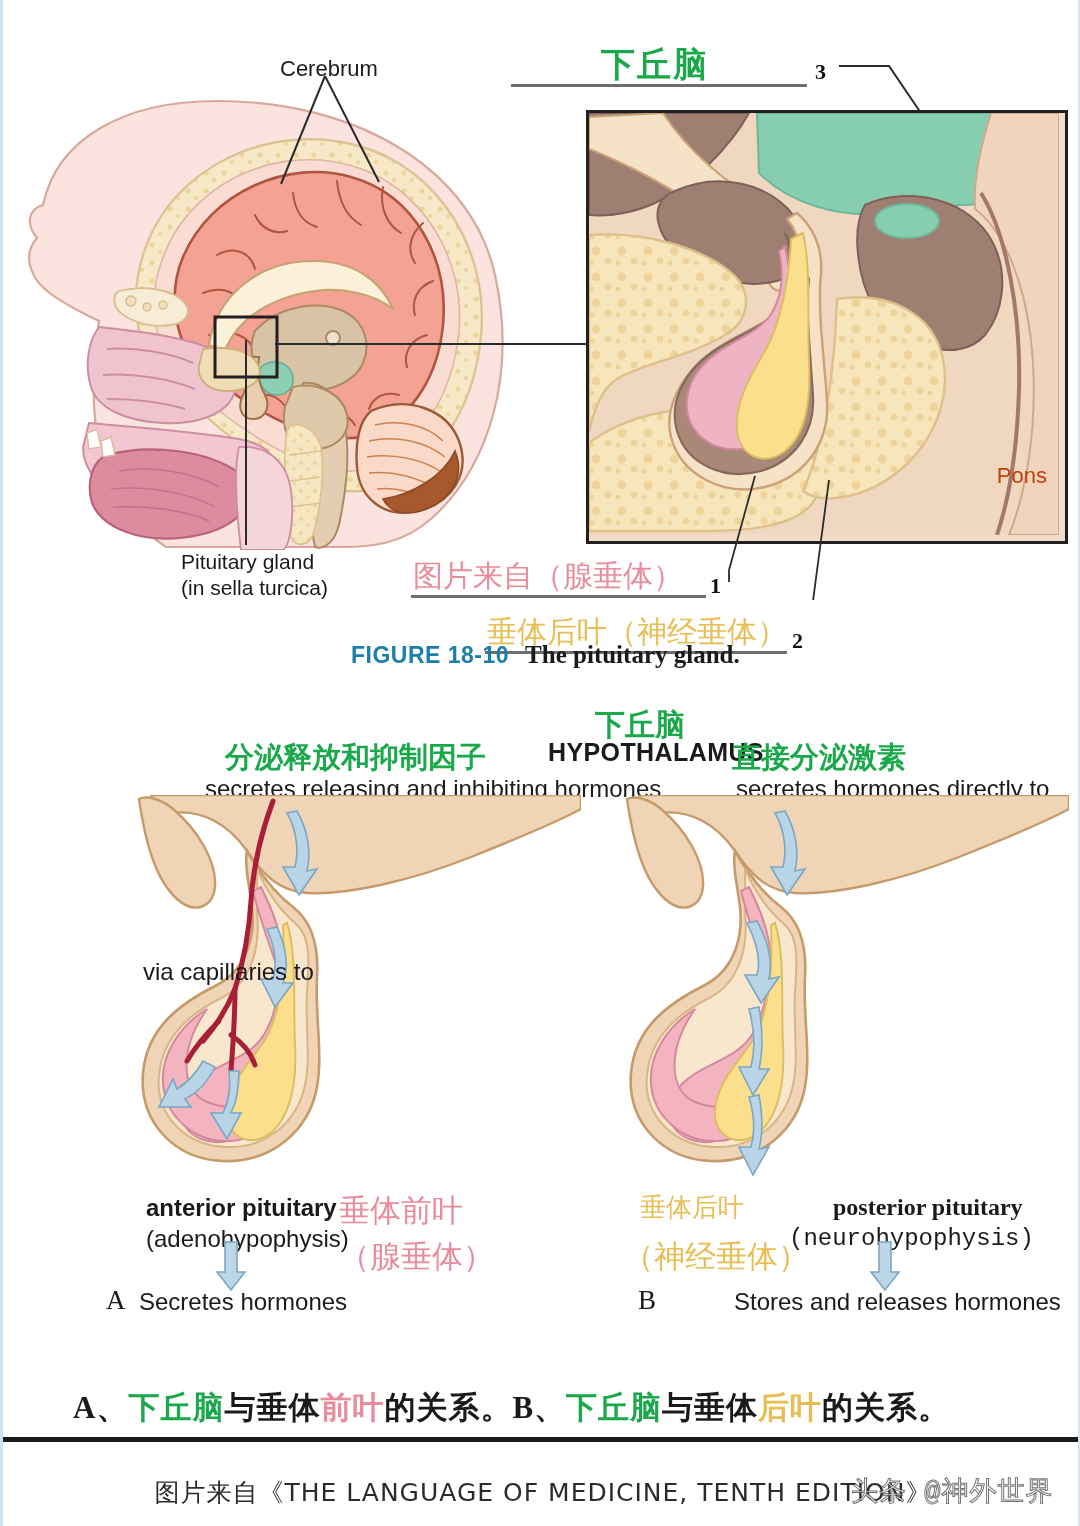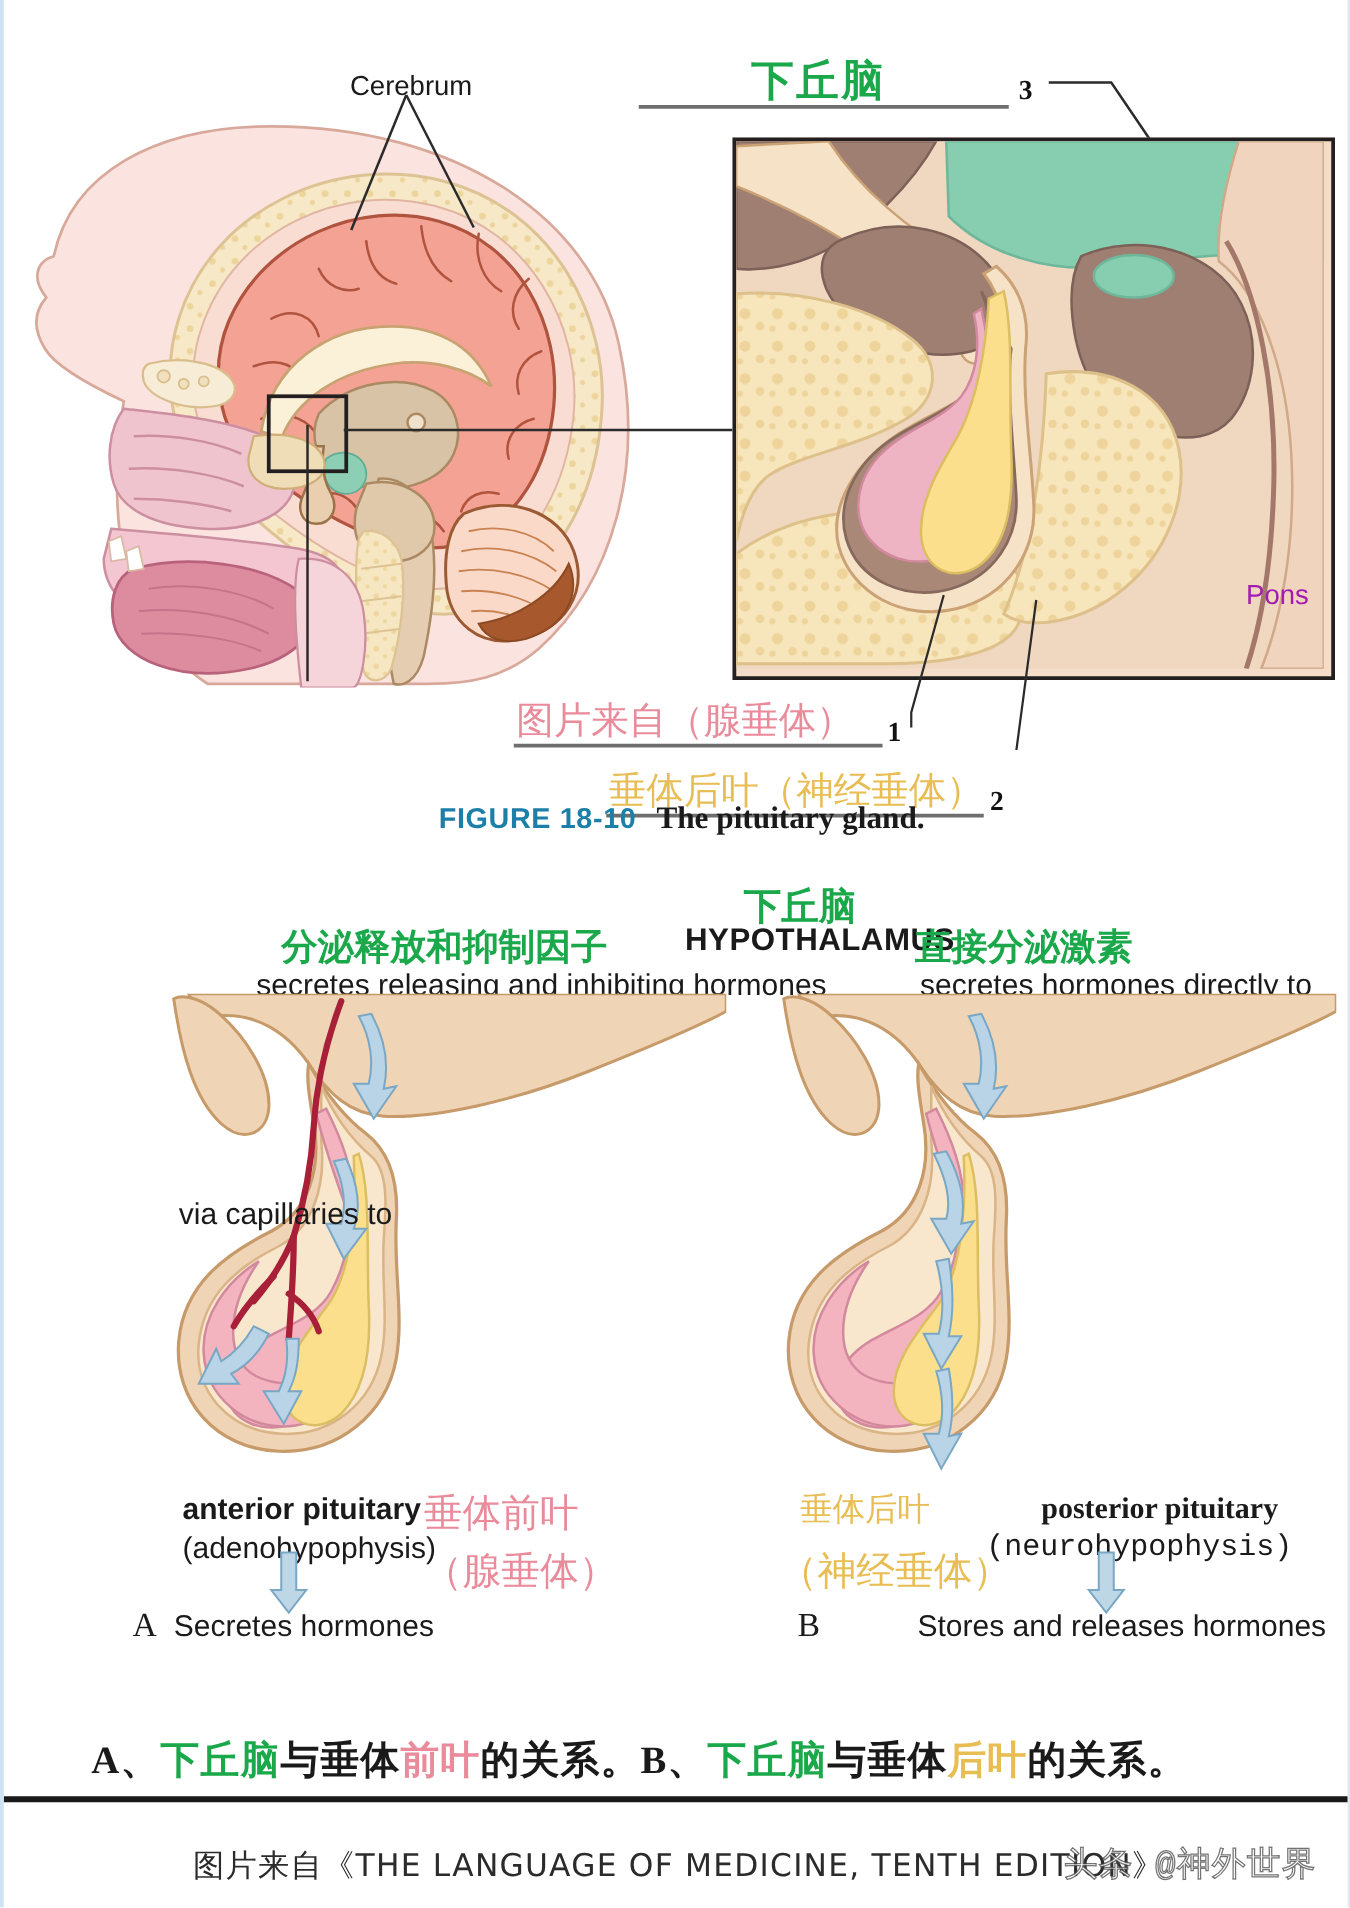--- a/index.html
+++ b/index.html
@@ -37,21 +37,21 @@
   }
   #top-num-3{left:812px;top:59px;}
 
   
   #inset{
     left:583px;top:110px;width:476px;height:428px;
     border:3px solid #231f20;
     background:#f3ddc8;
     overflow:hidden;
   }
-  #pons-label{right:18px;bottom:52px;font-size:22px;color:#a21caf;}
+  #pons-label{right:18px;bottom:52px;font-size:22px;color:#c2410c;}
 
   
   #cerebrum-label{left:277px;top:56px;font-size:22px;}
   #pituitary-label{left:178px;top:549px;font-size:21px;line-height:1.22;}
   .lbl-line2{display:block;}
 
   #ant-cn{left:410px;top:556px;font-size:30px;font-family:"DejaVu Sans",sans-serif;}
   #ant-rule{left:408px;top:595px;width:295px;height:3px;background:#6e6e6e;}
   #ant-num{left:707px;top:573px;}
   #post-cn{left:484px;top:612px;font-size:30px;font-family:"DejaVu Sans",sans-serif;}
@@ -248,20 +248,24 @@
 
   <div class="ln abs" style="left:242px;top:340px;width:2px;height:205px;"></div>
 
   <svg class="abs" style="left:230px;top:72px;" width="150" height="120">
     <path d="M92 4 L48 112" stroke="#2b2b2b" stroke-width="2" fill="none"></path>
     <path d="M92 4 L146 110" stroke="#2b2b2b" stroke-width="2" fill="none"></path>
   </svg>
 
   <div class="abs txt label-en" id="cerebrum-label">Cerebrum</div>
 
+  <div class="abs label-en" id="pituitary-label">
+    <span>Pituitary gland</span>
+    <span class="lbl-line2">(in sella turcica)</span>
+  </div>
 
   <div class="abs txt cn-green" id="top-hypothalamus-cn">下丘脑</div>
   <div class="abs" id="top-hypothalamus-rule"></div>
   <div class="abs txt num" id="top-num-3">3</div>
   <svg class="abs" style="left:832px;top:52px;" width="120" height="80">
     <path d="M4 14 L54 14 L92 70" stroke="#2b2b2b" stroke-width="2" fill="none"></path>
   </svg>
 
   <div class="abs" id="inset">
     <svg width="470" height="422" viewBox="0 0 470 422">

